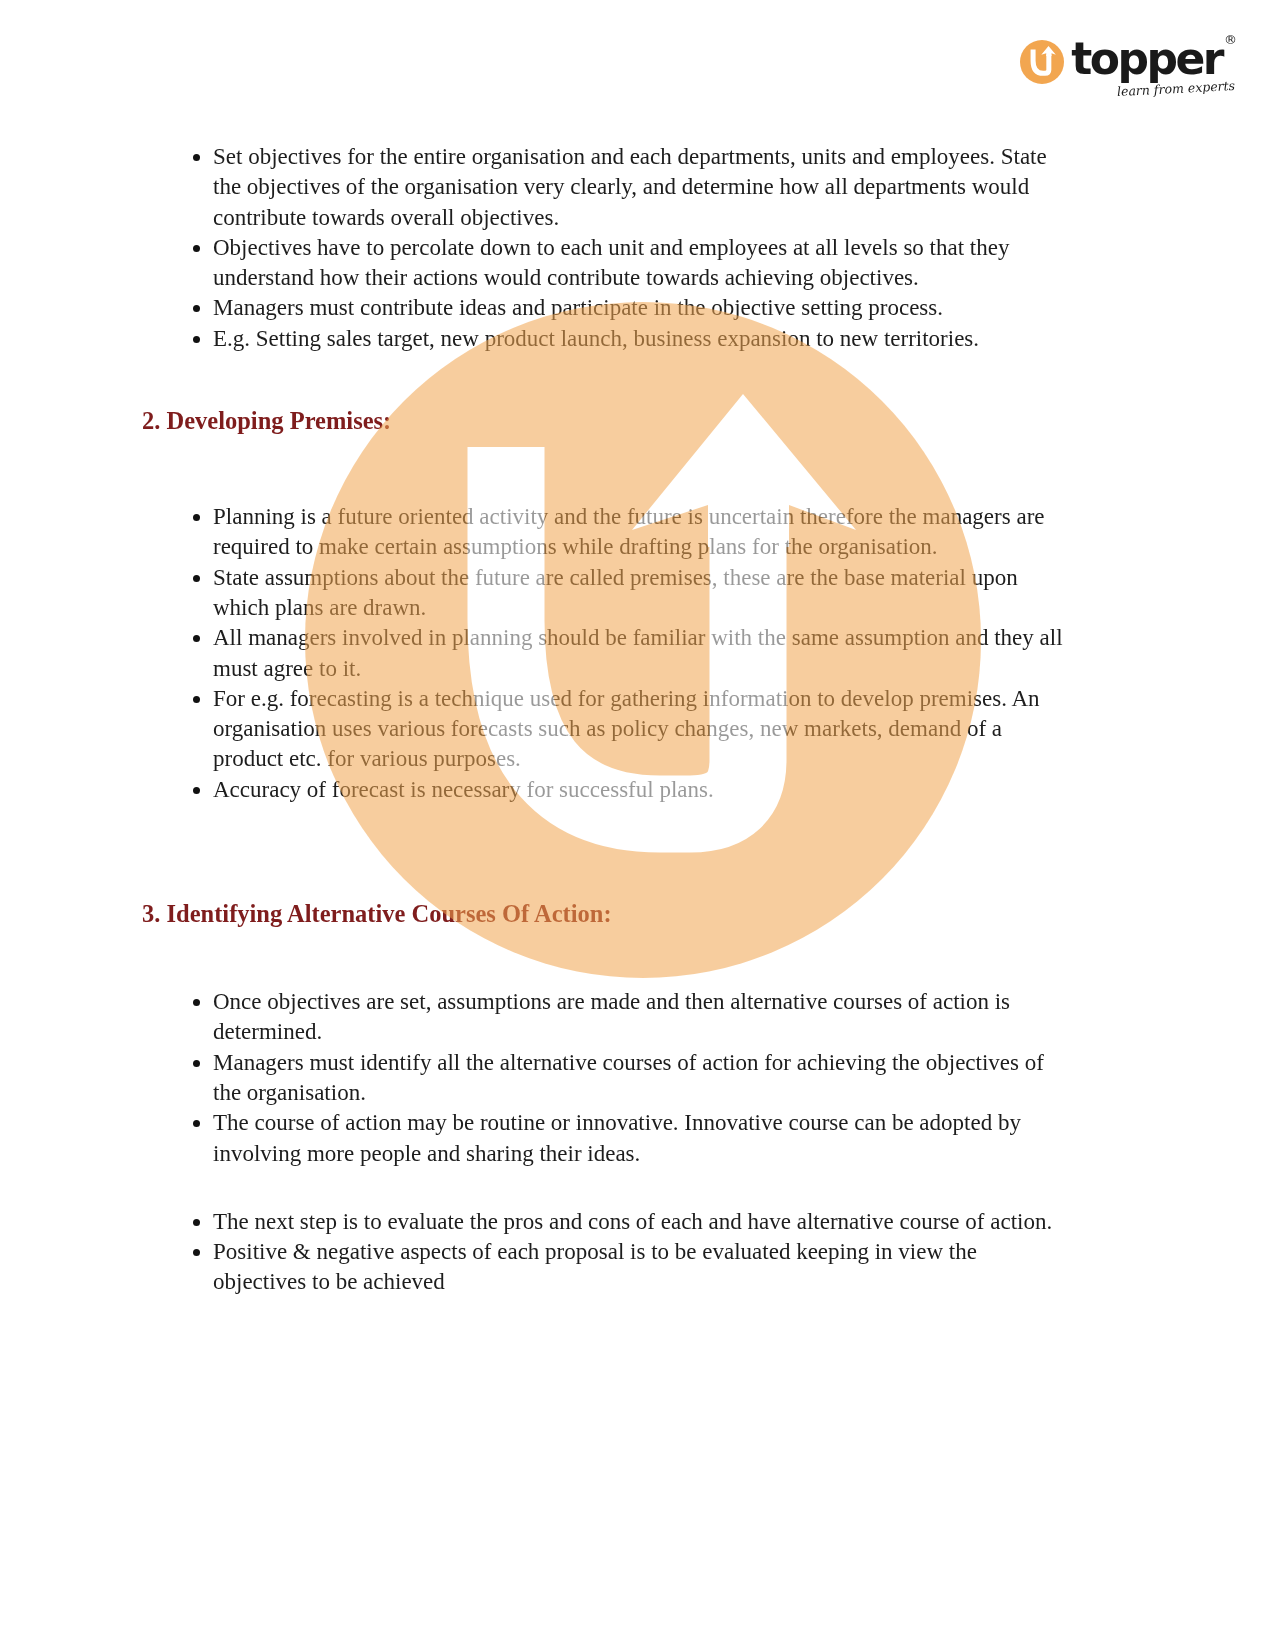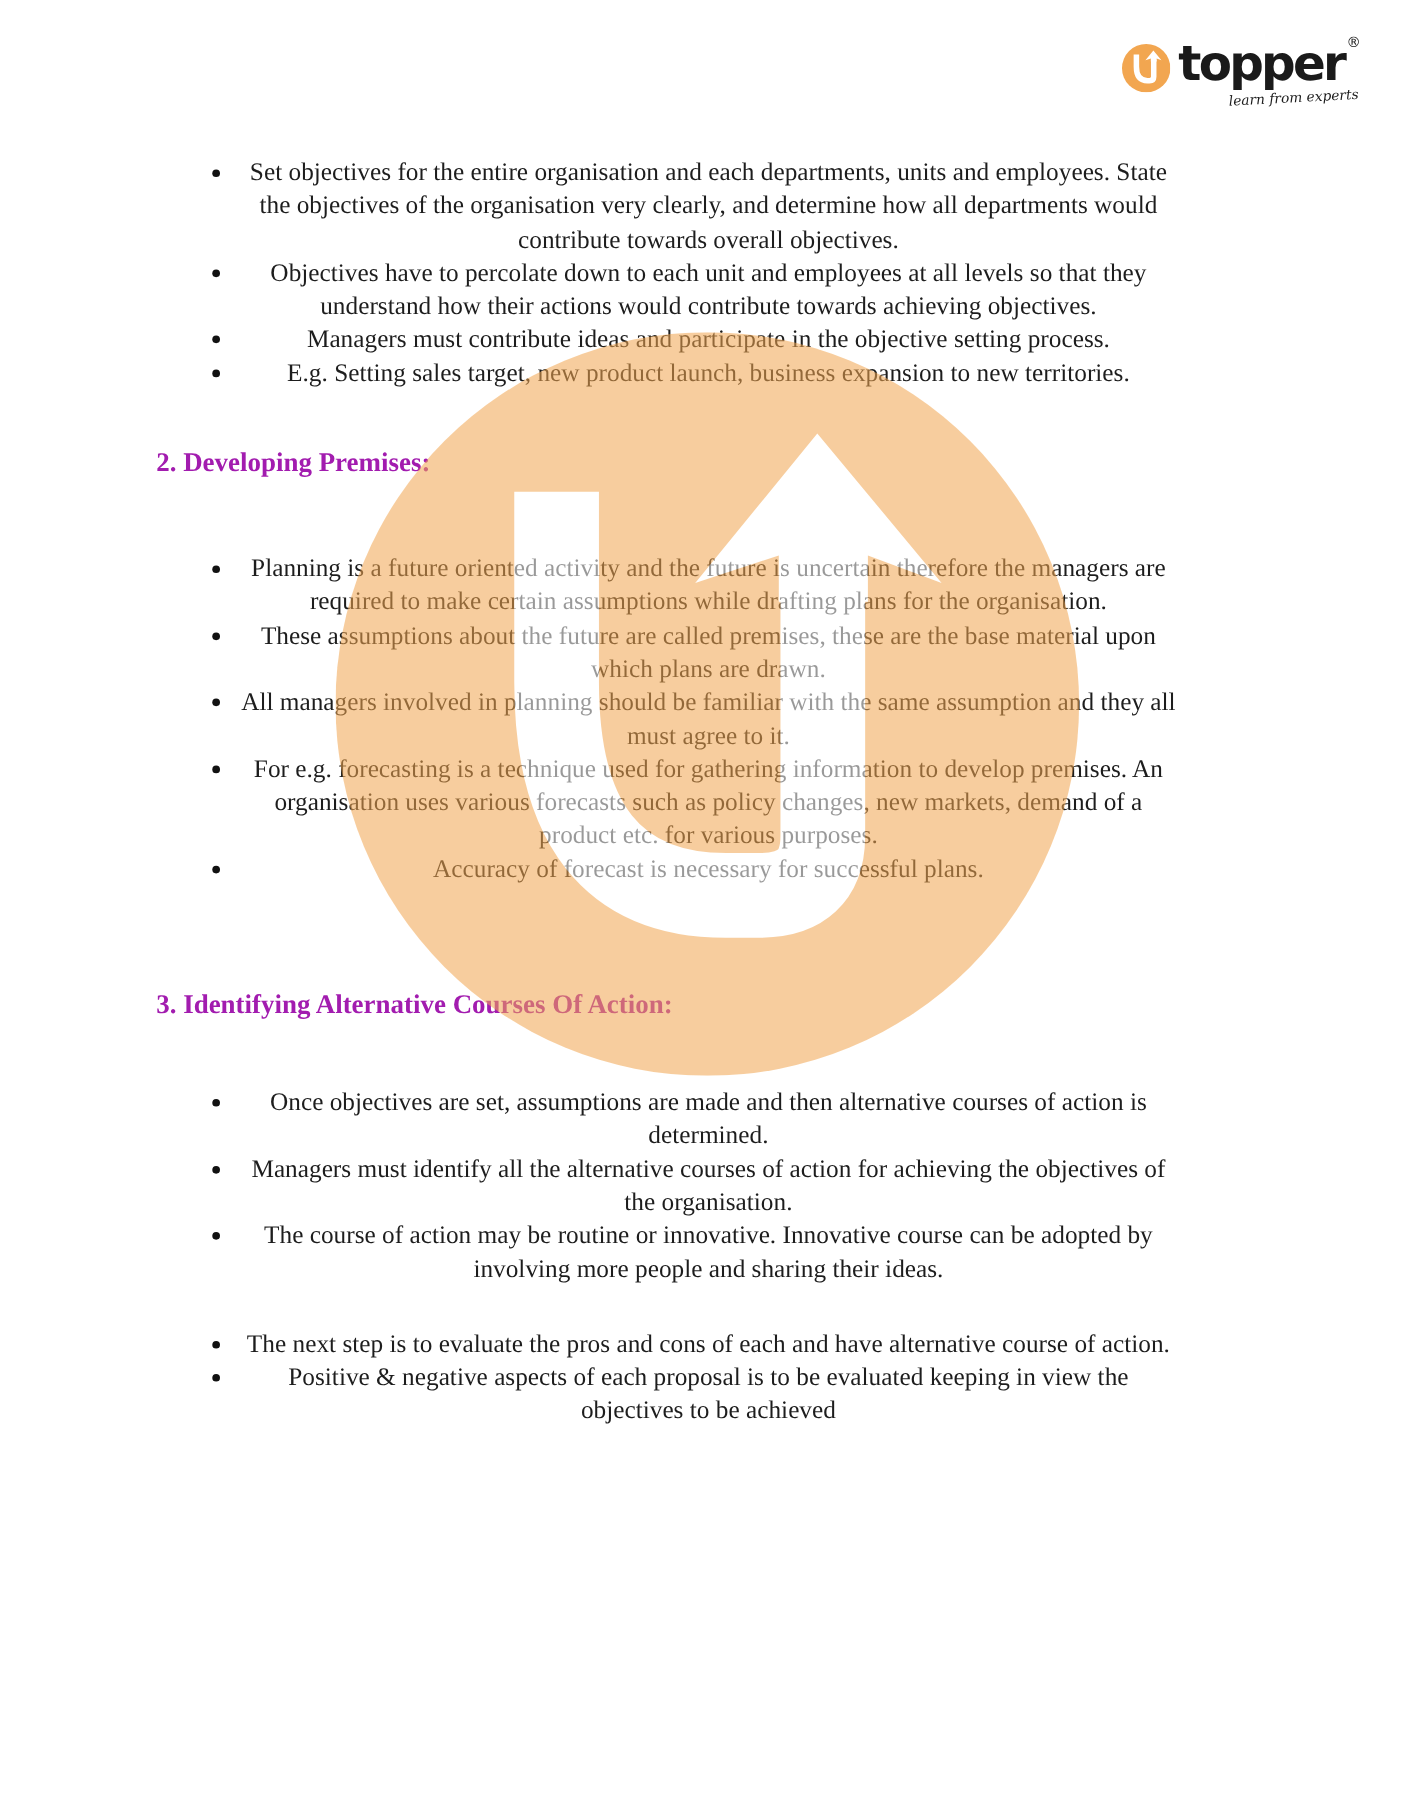--- a/index.html
+++ b/index.html
@@ -58,26 +58,26 @@
     left:142px;top:142px;
     width:933px;
     font-size:23px;line-height:30.3px;
     z-index:1;
   }
   .content ul{
     margin:0;
     padding:0 0 0 71px;
     list-style:disc outside;
   }
-  .content li{margin:0;padding:0;text-align:center;}
+  .content li{margin:0;padding:0;}
   .content li::marker{color:#111;}
   h2{
     font-size:24.5px;line-height:30px;
     font-weight:bold;
-    color:#a21caf;
+    color:#7f1d1d;
     margin:0;
   }
   #h2-premises{margin-top:52px;}
   #ul-premises{margin-top:66px;}
   #h2-identify{margin-top:94px;}
   #ul-identify{margin-top:58px;}
   #h2-evaluate{margin-top:106px;}
   #ul-evaluate{margin-top:38px;}
 </style>
 </head>
@@ -117,21 +117,21 @@
         <li>Objectives have to percolate down to each unit and employees at all levels so that they understand how their actions would contribute towards achieving objectives.</li>
         <li>Managers must contribute ideas and participate in the objective setting process.</li>
         <li>E.g. Setting sales target, new product launch, business expansion to new territories.</li>
       </ul>
     </section>
 
     <section>
       <h2 id="h2-premises">2. Developing Premises:</h2>
       <ul id="ul-premises">
         <li>Planning is a future oriented activity and the future is uncertain therefore the managers are required to make certain assumptions while drafting plans for the organisation.</li>
-        <li>These assumptions about the future are called premises, these are the base material upon which plans are drawn.</li>
+        <li>State assumptions about the future are called premises, these are the base material upon which plans are drawn.</li>
         <li>All managers involved in planning should be familiar with the same assumption and they all must agree to it.</li>
         <li>For e.g. forecasting is a technique used for gathering information to develop premises. An organisation uses various forecasts such as policy changes, new markets, demand of a product etc. for various purposes.</li>
         <li>Accuracy of forecast is necessary for successful plans.</li>
       </ul>
     </section>
 
     <section>
       <h2 id="h2-identify">3. Identifying Alternative Courses Of Action:</h2>
       <ul id="ul-identify">
         <li>Once objectives are set, assumptions are made and then alternative courses of action is determined.</li>

